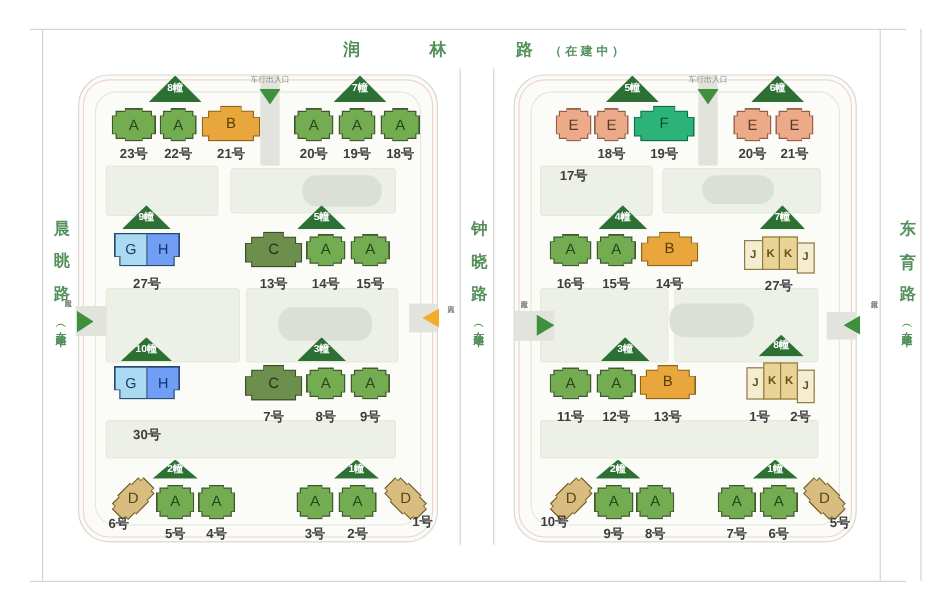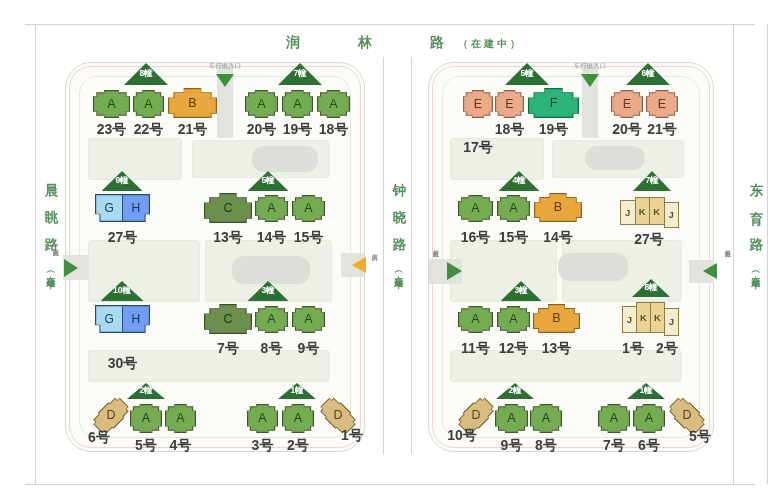--- a/index.html
+++ b/index.html
@@ -15,21 +15,21 @@
   .tri-block{position:absolute;clip-path:polygon(50% 0,100% 100%,0 100%);background:#2d7034;
              display:flex;align-items:center;justify-content:center;}
   .tri-block span{color:#ffffff;font-size:8.5px;font-weight:bold;line-height:1;padding-bottom:2px;white-space:nowrap;}
   .bld{position:absolute;}
   .sh-castle{clip-path:polygon(0% 22%,9% 22%,9% 8%,30% 8%,30% 0%,70% 0%,70% 8%,91% 8%,91% 22%,100% 22%,100% 78%,91% 78%,91% 92%,70% 92%,70% 100%,30% 100%,30% 92%,9% 92%,9% 78%,0% 78%);}
   .sh-bump{clip-path:polygon(0% 32%,11% 32%,11% 14%,32% 14%,32% 0%,68% 0%,68% 14%,89% 14%,89% 32%,100% 32%,100% 86%,89% 86%,89% 100%,11% 100%,11% 86%,0% 86%);}
   .sh-gh{clip-path:polygon(0% 0%,100% 0%,100% 72%,92% 72%,92% 100%,8% 100%,8% 72%,0% 72%);}
   .bld-fill{position:absolute;inset:1.2px;}
   .bld-letter{position:absolute;inset:0;display:flex;align-items:center;justify-content:center;
               font-size:12.5px;font-weight:500;line-height:1;}
-  .unit-label{position:absolute;font-size:14px;font-weight:600;color:#3d3d3d;white-space:nowrap;transform:translateX(-50%);}
+  .unit-label{position:absolute;font-size:11px;font-weight:600;color:#3d3d3d;white-space:nowrap;transform:translateX(-50%);}
   .gate-tri{position:absolute;}
   .dir-down{clip-path:polygon(0 0,100% 0,50% 100%);}
   .dir-right{clip-path:polygon(0 0,100% 50%,0 100%);}
   .dir-left{clip-path:polygon(100% 0,100% 100%,0 50%);}
   .gate-label-h{position:absolute;font-size:6.5px;color:#8a8a8a;white-space:nowrap;transform:translateX(-50%);}
   .gate-label-v{position:absolute;font-size:6px;color:#8a8a8a;writing-mode:vertical-rl;text-orientation:upright;line-height:1.15;}
   .road-h{position:absolute;color:#53905a;font-family:"Liberation Serif",serif;font-weight:600;white-space:nowrap;}
   .road-h .nm{font-size:14px;}
   .road-h .st{font-size:10px;letter-spacing:3px;}
   .road-v{position:absolute;color:#53905a;font-family:"Liberation Serif",serif;font-weight:600;

